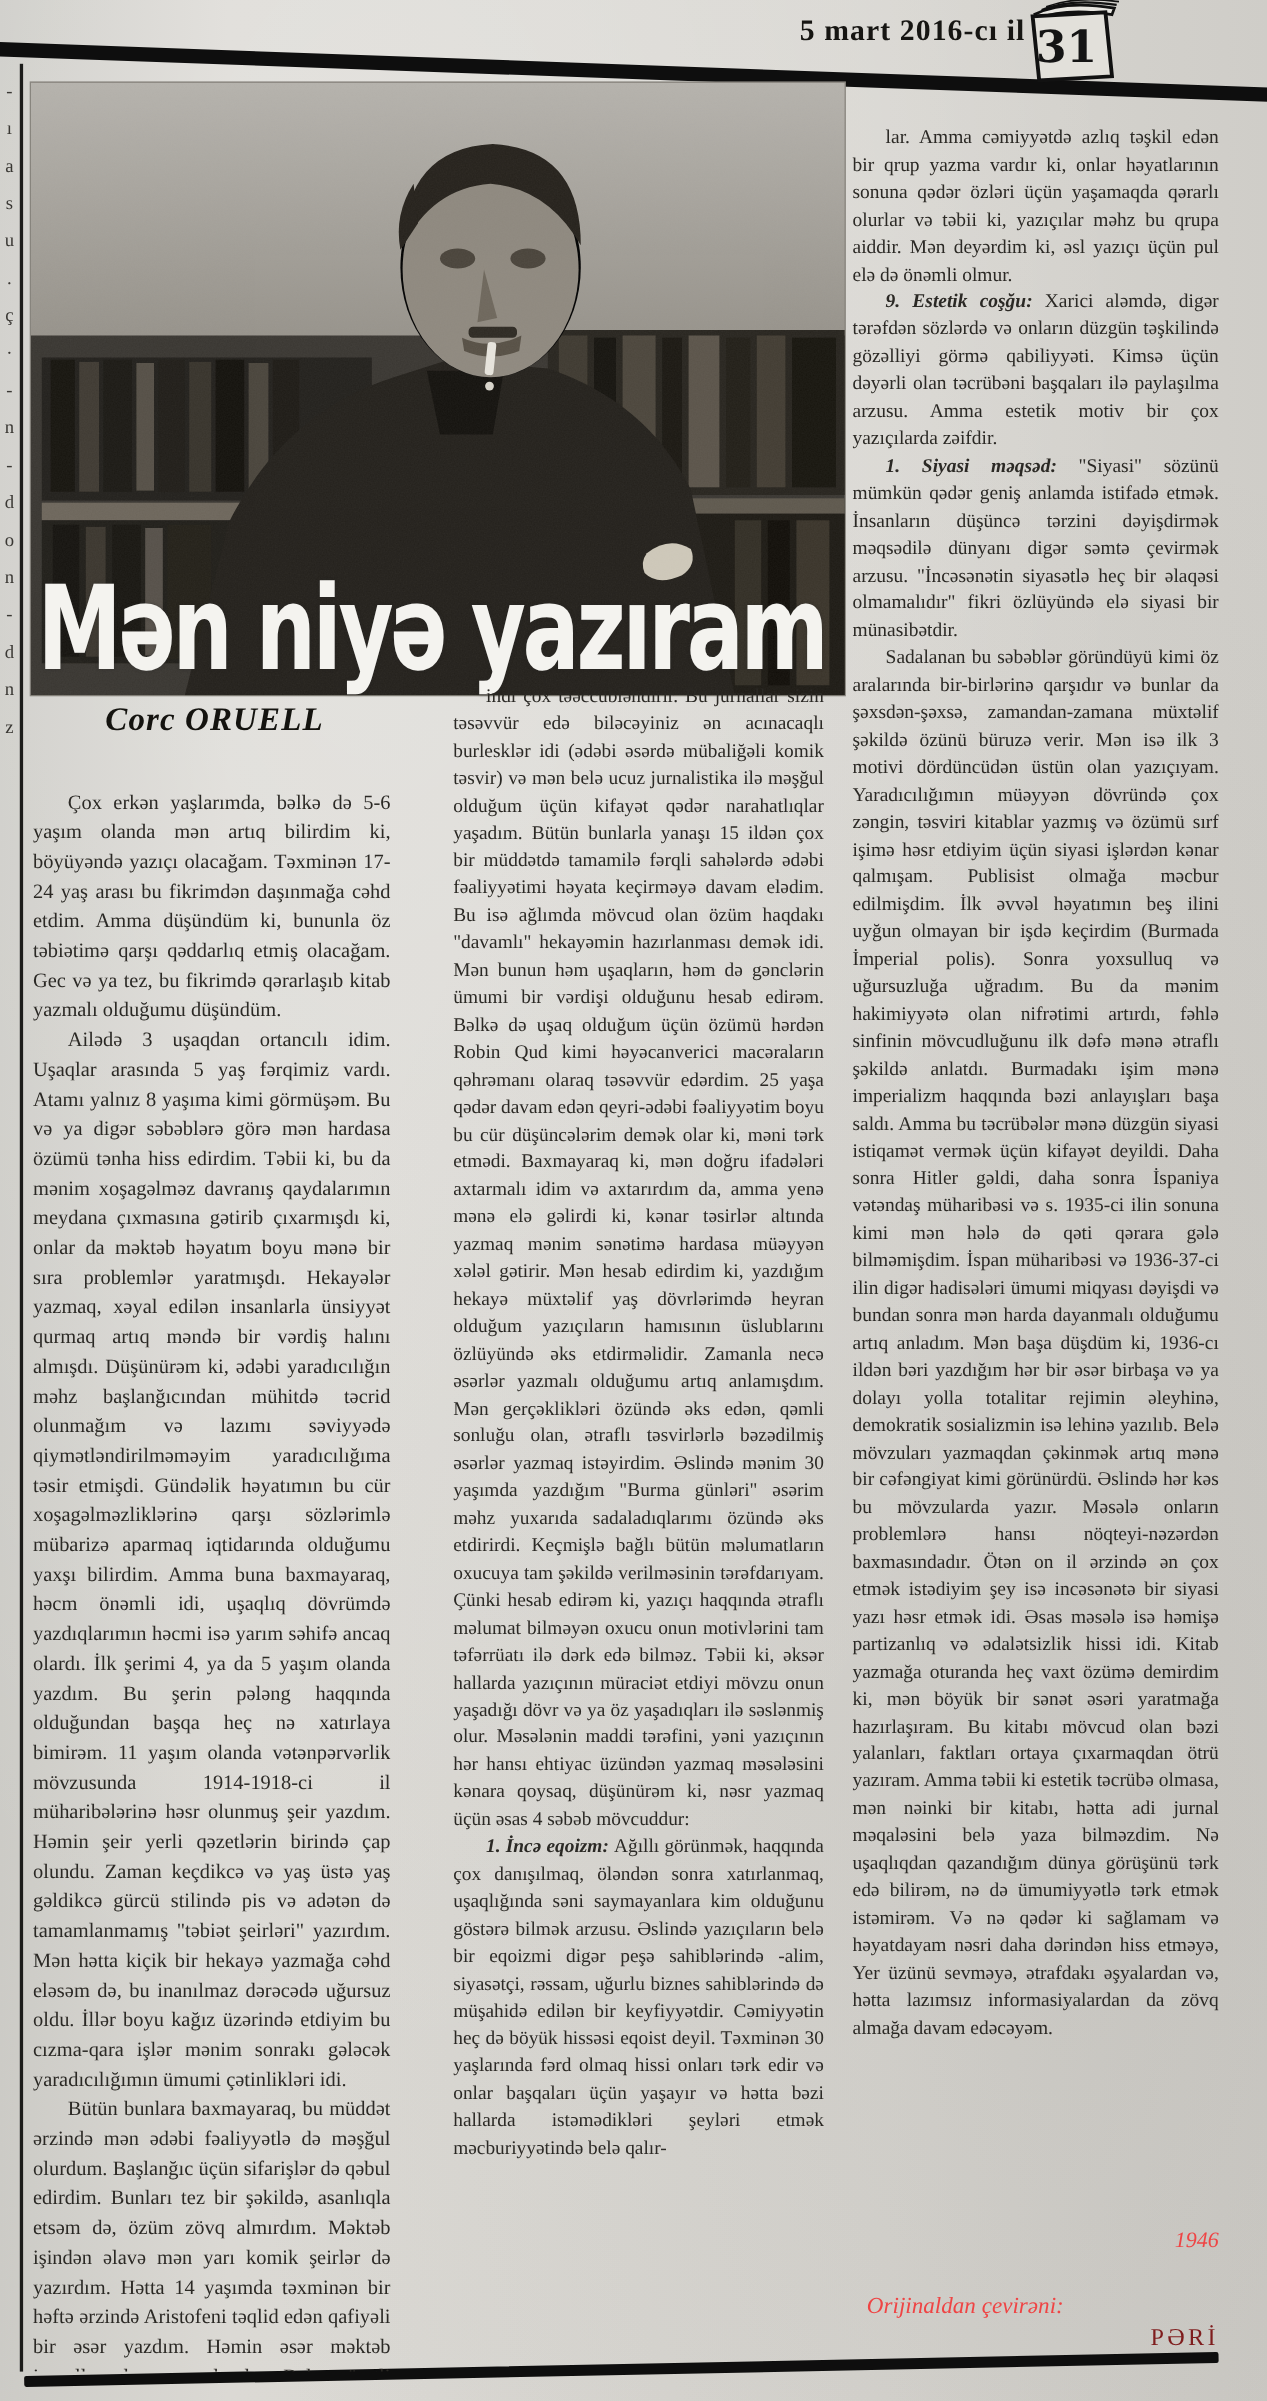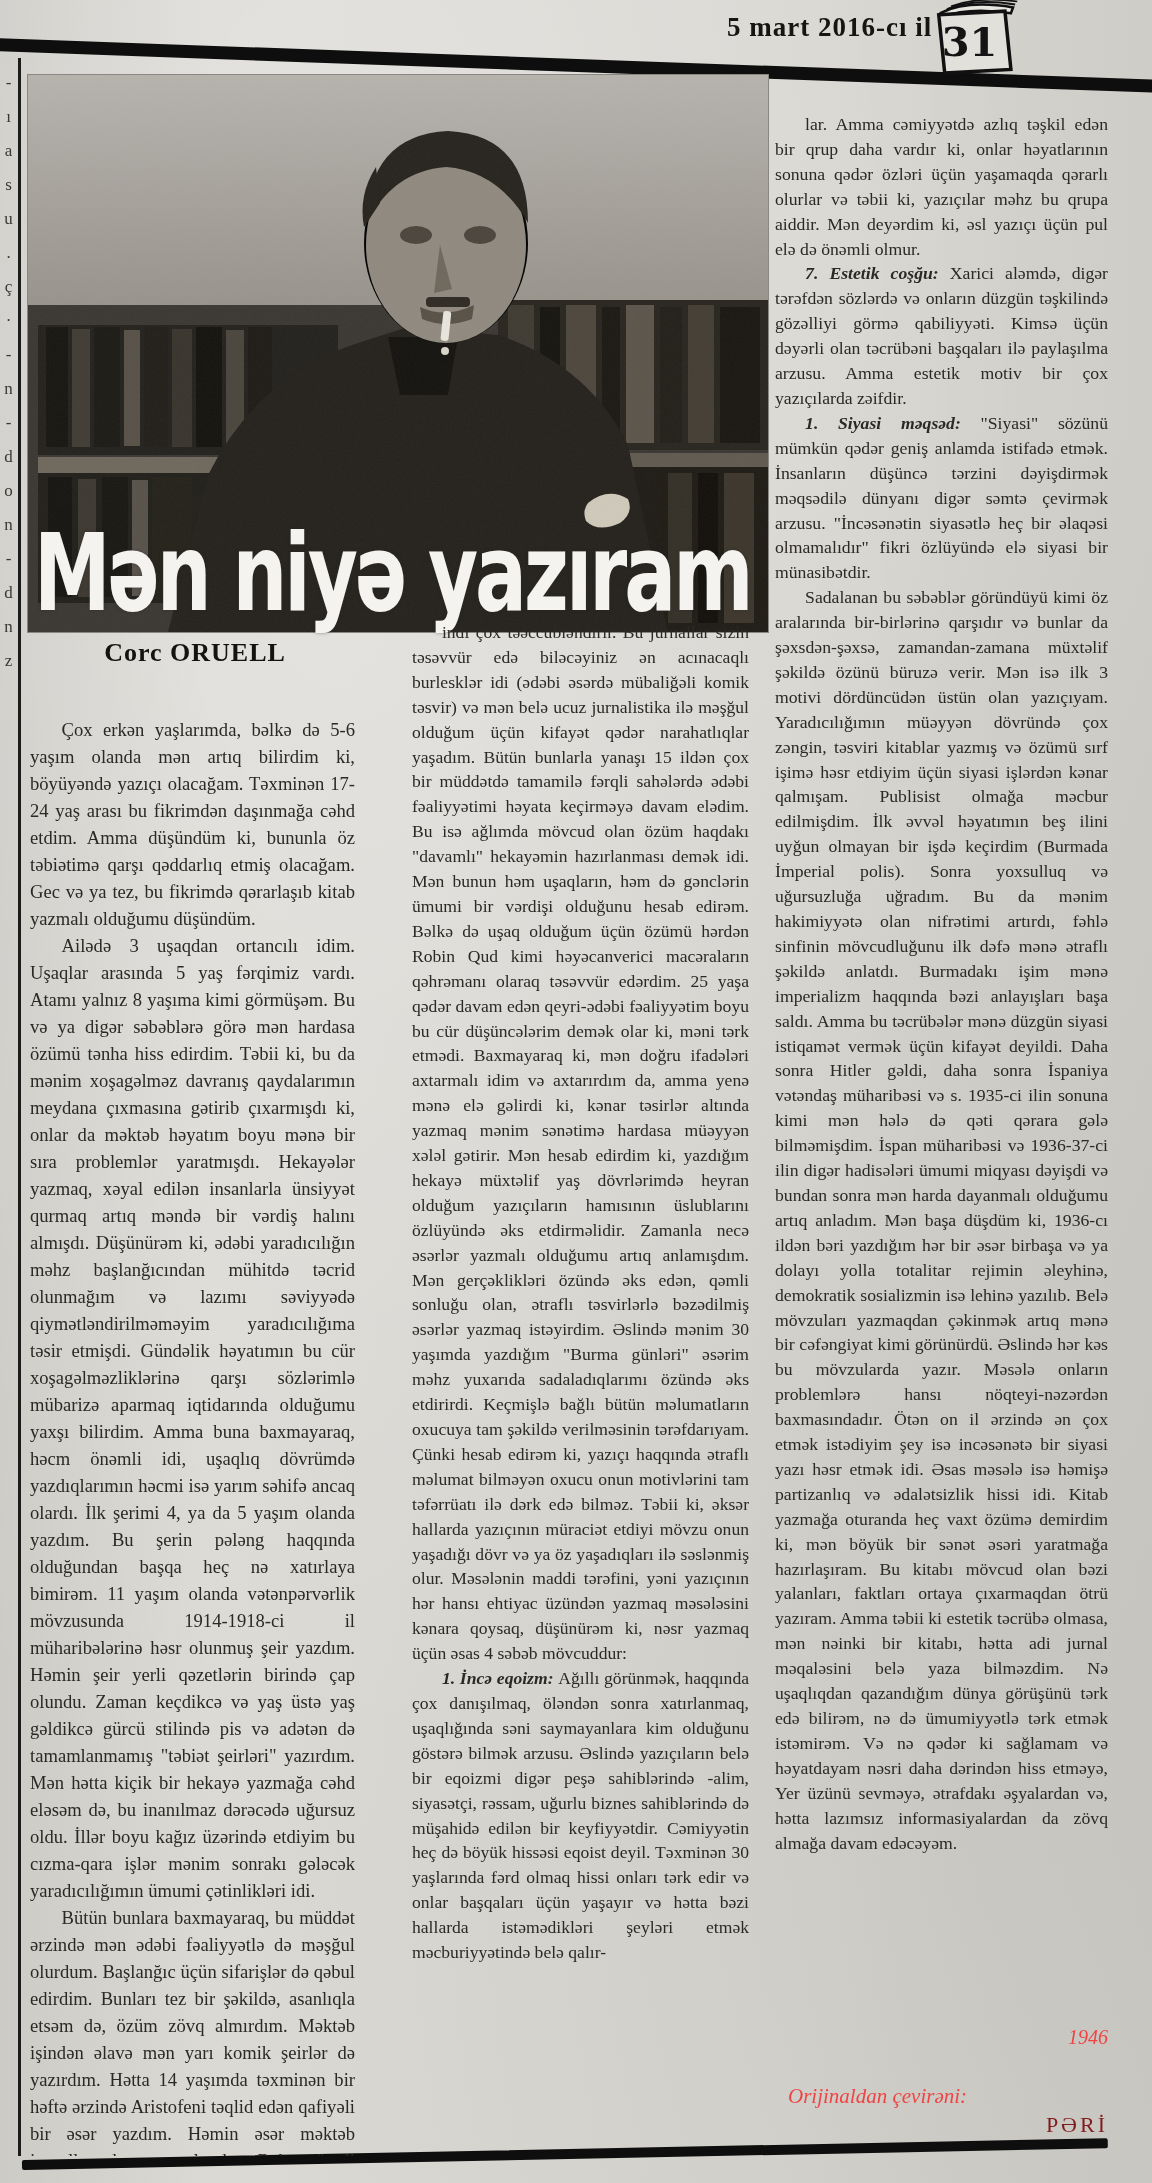--- a/index.html
+++ b/index.html
@@ -31,21 +31,21 @@
   
   #headline{
     position:absolute;left:34px;top:512px;width:742px;height:150px;
     color:#f4f3ef;font-family:"DejaVu Sans",sans-serif;font-weight:bold;
     font-size:77px;letter-spacing:-3px;white-space:nowrap;
     transform:scaleY(1.38);transform-origin:top left;
     text-shadow:0 0 3px rgba(40,40,40,0.45);
   }
   #byline{
     position:absolute;left:30px;top:638px;width:330px;text-align:center;
-    font-weight:bold;font-size:26px;color:#14130f;letter-spacing:1px;
+    font-weight:bold;font-style:italic;font-size:30px;color:#14130f;letter-spacing:1px;
   }
   
   .col{position:absolute;text-align:justify;color:#2b2925;overflow:hidden;}
   #col-left  {left:30px; top:716px; width:325px; height:1440px; font-size:18.6px; line-height:27px;}
   #col-middle{left:412px;top:620px; width:337px; height:1502px; font-size:17.6px; line-height:24.9px;}
   #col-right {left:775px;top:112px; width:333px; height:1940px; font-size:17.7px; line-height:24.9px;}
   .para{margin:0;text-indent:1.7em;}
   .para .lead{font-style:italic;font-weight:bold;}
   #footer-year{position:absolute;left:775px;top:2026px;width:333px;text-align:right;font-style:italic;font-size:20px;color:#ef4444;}
   #translator-label{position:absolute;left:788px;top:2084px;font-style:italic;font-size:21px;color:#ef4444;}
@@ -183,21 +183,21 @@
 <div class="col" id="col-left">
     <p class="para">Çox erkən yaşlarımda, bəlkə də 5-6 yaşım olanda mən artıq bilirdim ki, böyüyəndə yazıçı olacağam. Təxminən 17-24 yaş arası bu fikrimdən daşınmağa cəhd etdim. Amma düşündüm ki, bununla öz təbiətimə qarşı qəddarlıq etmiş olacağam. Gec və ya tez, bu fikrimdə qərarlaşıb kitab yazmalı olduğumu düşündüm.</p>
     <p class="para">Ailədə 3 uşaqdan ortancılı idim. Uşaqlar arasında 5 yaş fərqimiz vardı. Atamı yalnız 8 yaşıma kimi görmüşəm. Bu və ya digər səbəblərə görə mən hardasa özümü tənha hiss edirdim. Təbii ki, bu da mənim xoşagəlməz davranış qaydalarımın meydana çıxmasına gətirib çıxarmışdı ki, onlar da məktəb həyatım boyu mənə bir sıra problemlər yaratmışdı. Hekayələr yazmaq, xəyal edilən insanlarla ünsiyyət qurmaq artıq məndə bir vərdiş halını almışdı. Düşünürəm ki, ədəbi yaradıcılığın məhz başlanğıcından mühitdə təcrid olunmağım və lazımı səviyyədə qiymətləndirilməməyim yaradıcılığıma təsir etmişdi. Gündəlik həyatımın bu cür xoşagəlməzliklərinə qarşı sözlərimlə mübarizə aparmaq iqtidarında olduğumu yaxşı bilirdim. Amma buna baxmayaraq, həcm önəmli idi, uşaqlıq dövrümdə yazdıqlarımın həcmi isə yarım səhifə ancaq olardı. İlk şerimi 4, ya da 5 yaşım olanda yazdım. Bu şerin pələng haqqında olduğundan başqa heç nə xatırlaya bimirəm. 11 yaşım olanda vətənpərvərlik mövzusunda 1914-1918-ci il müharibələrinə həsr olunmuş şeir yazdım. Həmin şeir yerli qəzetlərin birində çap olundu. Zaman keçdikcə və yaş üstə yaş gəldikcə gürcü stilində pis və adətən də tamamlanmamış "təbiət şeirləri" yazırdım. Mən hətta kiçik bir hekayə yazmağa cəhd eləsəm də, bu inanılmaz dərəcədə uğursuz oldu. İllər boyu kağız üzərində etdiyim bu cızma-qara işlər mənim sonrakı gələcək yaradıcılığımın ümumi çətinlikləri idi.</p>
     <p class="para">Bütün bunlara baxmayaraq, bu müddət ərzində mən ədəbi fəaliyyətlə də məşğul olurdum. Başlanğıc üçün sifarişlər də qəbul edirdim. Bunları tez bir şəkildə, asanlıqla etsəm də, özüm zövq almırdım. Məktəb işindən əlavə mən yarı komik şeirlər də yazırdım. Hətta 14 yaşımda təxminən bir həftə ərzində Aristofeni təqlid edən qafiyəli bir əsər yazdım. Həmin əsər məktəb jurnallarında çap olundu. Belə sürətli yazma bacarığım məni</p>
   </div>
 <div class="col" id="col-middle">
     <p class="para">indi çox təəccübləndirir. Bu jurnallar sizin təsəvvür edə biləcəyiniz ən acınacaqlı burlesklər idi (ədəbi əsərdə mübaliğəli komik təsvir) və mən belə ucuz jurnalistika ilə məşğul olduğum üçün kifayət qədər narahatlıqlar yaşadım. Bütün bunlarla yanaşı 15 ildən çox bir müddətdə tamamilə fərqli sahələrdə ədəbi fəaliyyətimi həyata keçirməyə davam elədim. Bu isə ağlımda mövcud olan özüm haqdakı "davamlı" hekayəmin hazırlanması demək idi. Mən bunun həm uşaqların, həm də gənclərin ümumi bir vərdişi olduğunu hesab edirəm. Bəlkə də uşaq olduğum üçün özümü hərdən Robin Qud kimi həyəcanverici macəraların qəhrəmanı olaraq təsəvvür edərdim. 25 yaşa qədər davam edən qeyri-ədəbi fəaliyyətim boyu bu cür düşüncələrim demək olar ki, məni tərk etmədi. Baxmayaraq ki, mən doğru ifadələri axtarmalı idim və axtarırdım da, amma yenə mənə elə gəlirdi ki, kənar təsirlər altında yazmaq mənim sənətimə hardasa müəyyən xələl gətirir. Mən hesab edirdim ki, yazdığım hekayə müxtəlif yaş dövrlərimdə heyran olduğum yazıçıların hamısının üslublarını özlüyündə əks etdirməlidir. Zamanla necə əsərlər yazmalı olduğumu artıq anlamışdım. Mən gerçəklikləri özündə əks edən, qəmli sonluğu olan, ətraflı təsvirlərlə bəzədilmiş əsərlər yazmaq istəyirdim. Əslində mənim 30 yaşımda yazdığım "Burma günləri" əsərim məhz yuxarıda sadaladıqlarımı özündə əks etdirirdi. Keçmişlə bağlı bütün məlumatların oxucuya tam şəkildə verilməsinin tərəfdarıyam. Çünki hesab edirəm ki, yazıçı haqqında ətraflı məlumat bilməyən oxucu onun motivlərini tam təfərrüatı ilə dərk edə bilməz. Təbii ki, əksər hallarda yazıçının müraciət etdiyi mövzu onun yaşadığı dövr və ya öz yaşadıqları ilə səslənmiş olur. Məsələnin maddi tərəfini, yəni yazıçının hər hansı ehtiyac üzündən yazmaq məsələsini kənara qoysaq, düşünürəm ki, nəsr yazmaq üçün əsas 4 səbəb mövcuddur:</p>
     <p class="para"><span class="lead">1. İncə eqoizm: </span>Ağıllı görünmək, haqqında çox danışılmaq, öləndən sonra xatırlanmaq, uşaqlığında səni saymayanlara kim olduğunu göstərə bilmək arzusu. Əslində yazıçıların belə bir eqoizmi digər peşə sahiblərində -alim, siyasətçi, rəssam, uğurlu biznes sahiblərində də müşahidə edilən bir keyfiyyətdir. Cəmiyyətin heç də böyük hissəsi eqoist deyil. Təxminən 30 yaşlarında fərd olmaq hissi onları tərk edir və onlar başqaları üçün yaşayır və hətta bəzi hallarda istəmədikləri şeyləri etmək məcburiyyətində belə qalır-</p>
   </div>
 <div class="col" id="col-right">
-    <p class="para">lar. Amma cəmiyyətdə azlıq təşkil edən bir qrup daha vardır ki, onlar həyatlarının sonuna qədər özləri üçün yaşamaqda qərarlı olurlar və təbii ki, yazıçılar məhz bu qrupa aiddir. Mən deyərdim ki, əsl yazıçı üçün pul elə də önəmli olmur.</p>
-    <p class="para"><span class="lead">7. Estetik coşğu: </span>Xarici aləmdə, digər tərəfdən sözlərdə və onların düzgün təşkilində gözəlliyi görmə qabiliyyəti. Kimsə üçün dəyərli olan təcrübəni başqaları ilə paylaşılma arzusu. Amma estetik motiv bir çox yazıçılarda zəifdir.</p>
+    <p class="para">lar. Amma cəmiyyətdə azlıq təşkil edən bir qrup yazma vardır ki, onlar həyatlarının sonuna qədər özləri üçün yaşamaqda qərarlı olurlar və təbii ki, yazıçılar məhz bu qrupa aiddir. Mən deyərdim ki, əsl yazıçı üçün pul elə də önəmli olmur.</p>
+    <p class="para"><span class="lead">9. Estetik coşğu: </span>Xarici aləmdə, digər tərəfdən sözlərdə və onların düzgün təşkilində gözəlliyi görmə qabiliyyəti. Kimsə üçün dəyərli olan təcrübəni başqaları ilə paylaşılma arzusu. Amma estetik motiv bir çox yazıçılarda zəifdir.</p>
     <p class="para"><span class="lead">1. Siyasi məqsəd: </span>"Siyasi" sözünü mümkün qədər geniş anlamda istifadə etmək. İnsanların düşüncə tərzini dəyişdirmək məqsədilə dünyanı digər səmtə çevirmək arzusu. "İncəsənətin siyasətlə heç bir əlaqəsi olmamalıdır" fikri özlüyündə elə siyasi bir münasibətdir.</p>
     <p class="para">Sadalanan bu səbəblər göründüyü kimi öz aralarında bir-birlərinə qarşıdır və bunlar da şəxsdən-şəxsə, zamandan-zamana müxtəlif şəkildə özünü büruzə verir. Mən isə ilk 3 motivi dördüncüdən üstün olan yazıçıyam. Yaradıcılığımın müəyyən dövründə çox zəngin, təsviri kitablar yazmış və özümü sırf işimə həsr etdiyim üçün siyasi işlərdən kənar qalmışam. Publisist olmağa məcbur edilmişdim. İlk əvvəl həyatımın beş ilini uyğun olmayan bir işdə keçirdim (Burmada İmperial polis). Sonra yoxsulluq və uğursuzluğa uğradım. Bu da mənim hakimiyyətə olan nifrətimi artırdı, fəhlə sinfinin mövcudluğunu ilk dəfə mənə ətraflı şəkildə anlatdı. Burmadakı işim mənə imperializm haqqında bəzi anlayışları başa saldı. Amma bu təcrübələr mənə düzgün siyasi istiqamət vermək üçün kifayət deyildi. Daha sonra Hitler gəldi, daha sonra İspaniya vətəndaş müharibəsi və s. 1935-ci ilin sonuna kimi mən hələ də qəti qərara gələ bilməmişdim. İspan müharibəsi və 1936-37-ci ilin digər hadisələri ümumi miqyası dəyişdi və bundan sonra mən harda dayanmalı olduğumu artıq anladım. Mən başa düşdüm ki, 1936-cı ildən bəri yazdığım hər bir əsər birbaşa və ya dolayı yolla totalitar rejimin əleyhinə, demokratik sosializmin isə lehinə yazılıb. Belə mövzuları yazmaqdan çəkinmək artıq mənə bir cəfəngiyat kimi görünürdü. Əslində hər kəs bu mövzularda yazır. Məsələ onların problemlərə hansı nöqteyi-nəzərdən baxmasındadır. Ötən on il ərzində ən çox etmək istədiyim şey isə incəsənətə bir siyasi yazı həsr etmək idi. Əsas məsələ isə həmişə partizanlıq və ədalətsizlik hissi idi. Kitab yazmağa oturanda heç vaxt özümə demirdim ki, mən böyük bir sənət əsəri yaratmağa hazırlaşıram. Bu kitabı mövcud olan bəzi yalanları, faktları ortaya çıxarmaqdan ötrü yazıram. Amma təbii ki estetik təcrübə olmasa, mən nəinki bir kitabı, hətta adi jurnal məqaləsini belə yaza bilməzdim. Nə uşaqlıqdan qazandığım dünya görüşünü tərk edə bilirəm, nə də ümumiyyətlə tərk etmək istəmirəm. Və nə qədər ki sağlamam və həyatdayam nəsri daha dərindən hiss etməyə, Yer üzünü sevməyə, ətrafdakı əşyalardan və, hətta lazımsız informasiyalardan da zövq almağa davam edəcəyəm.</p>
   </div>
 
 <div id="footer-year">1946</div>
 <div id="translator-label">Orijinaldan çevirəni:</div>
 <div id="translator-name">PƏRİ</div>
 
 </body></html>

